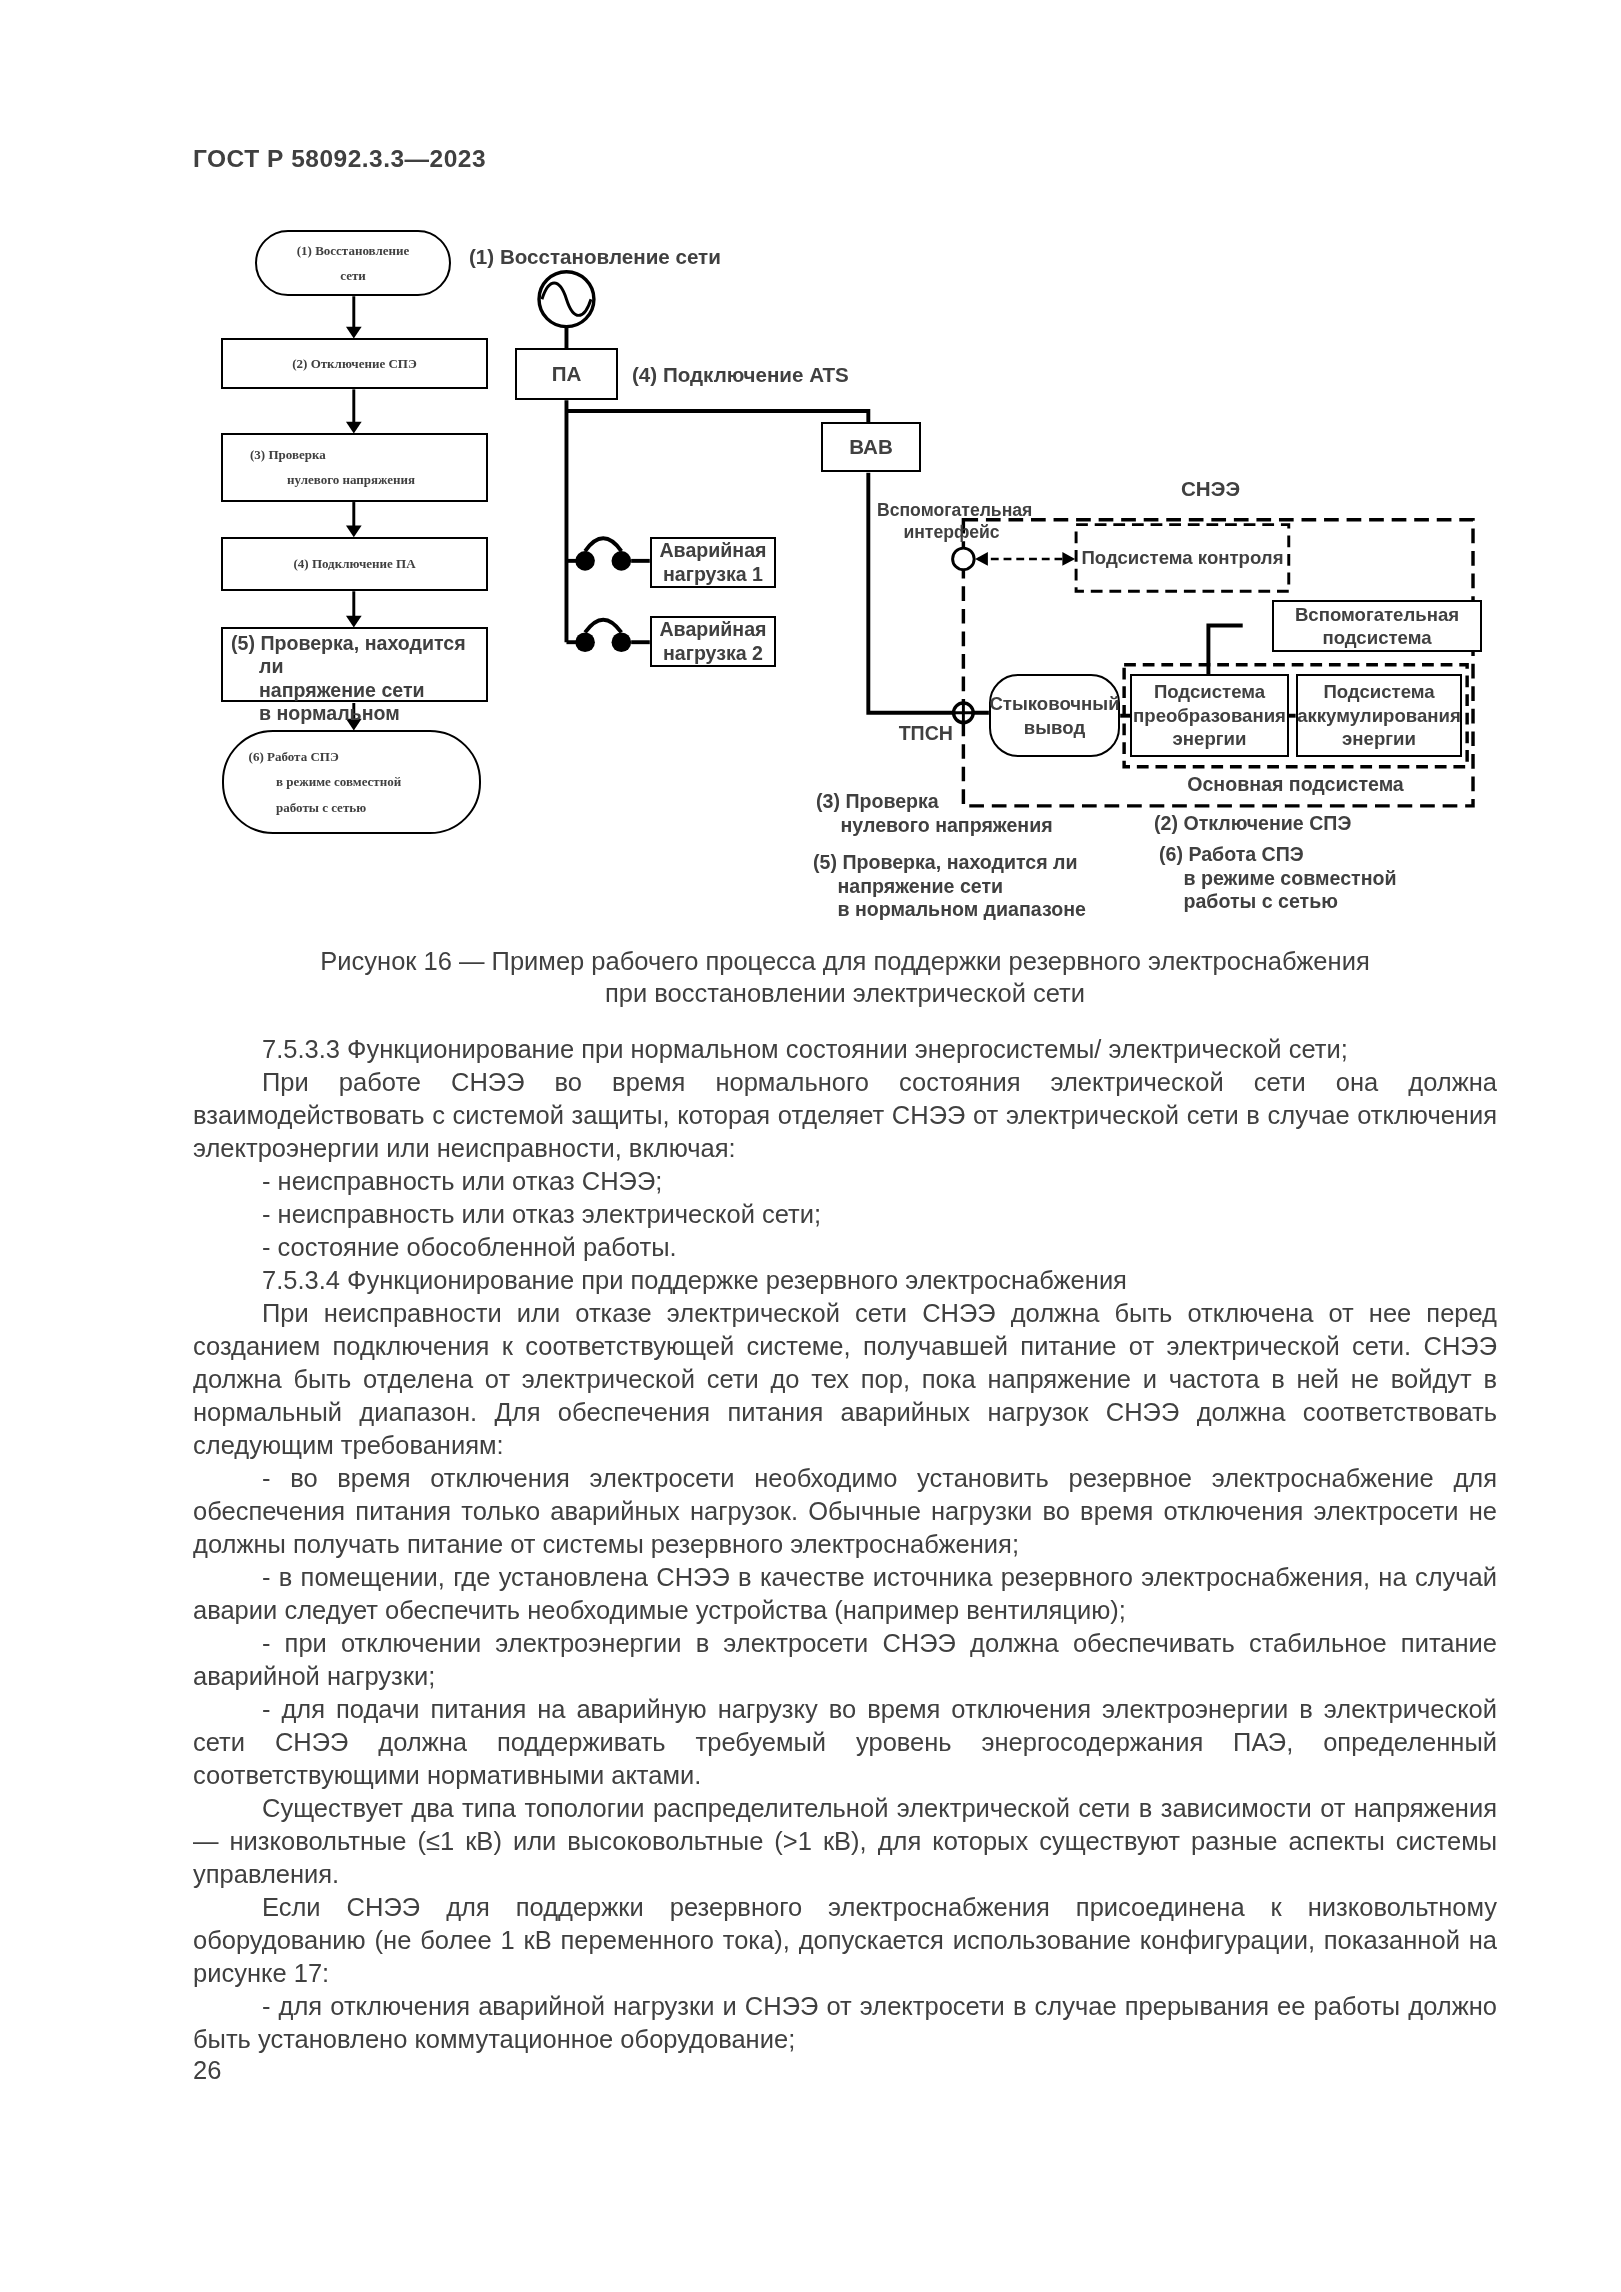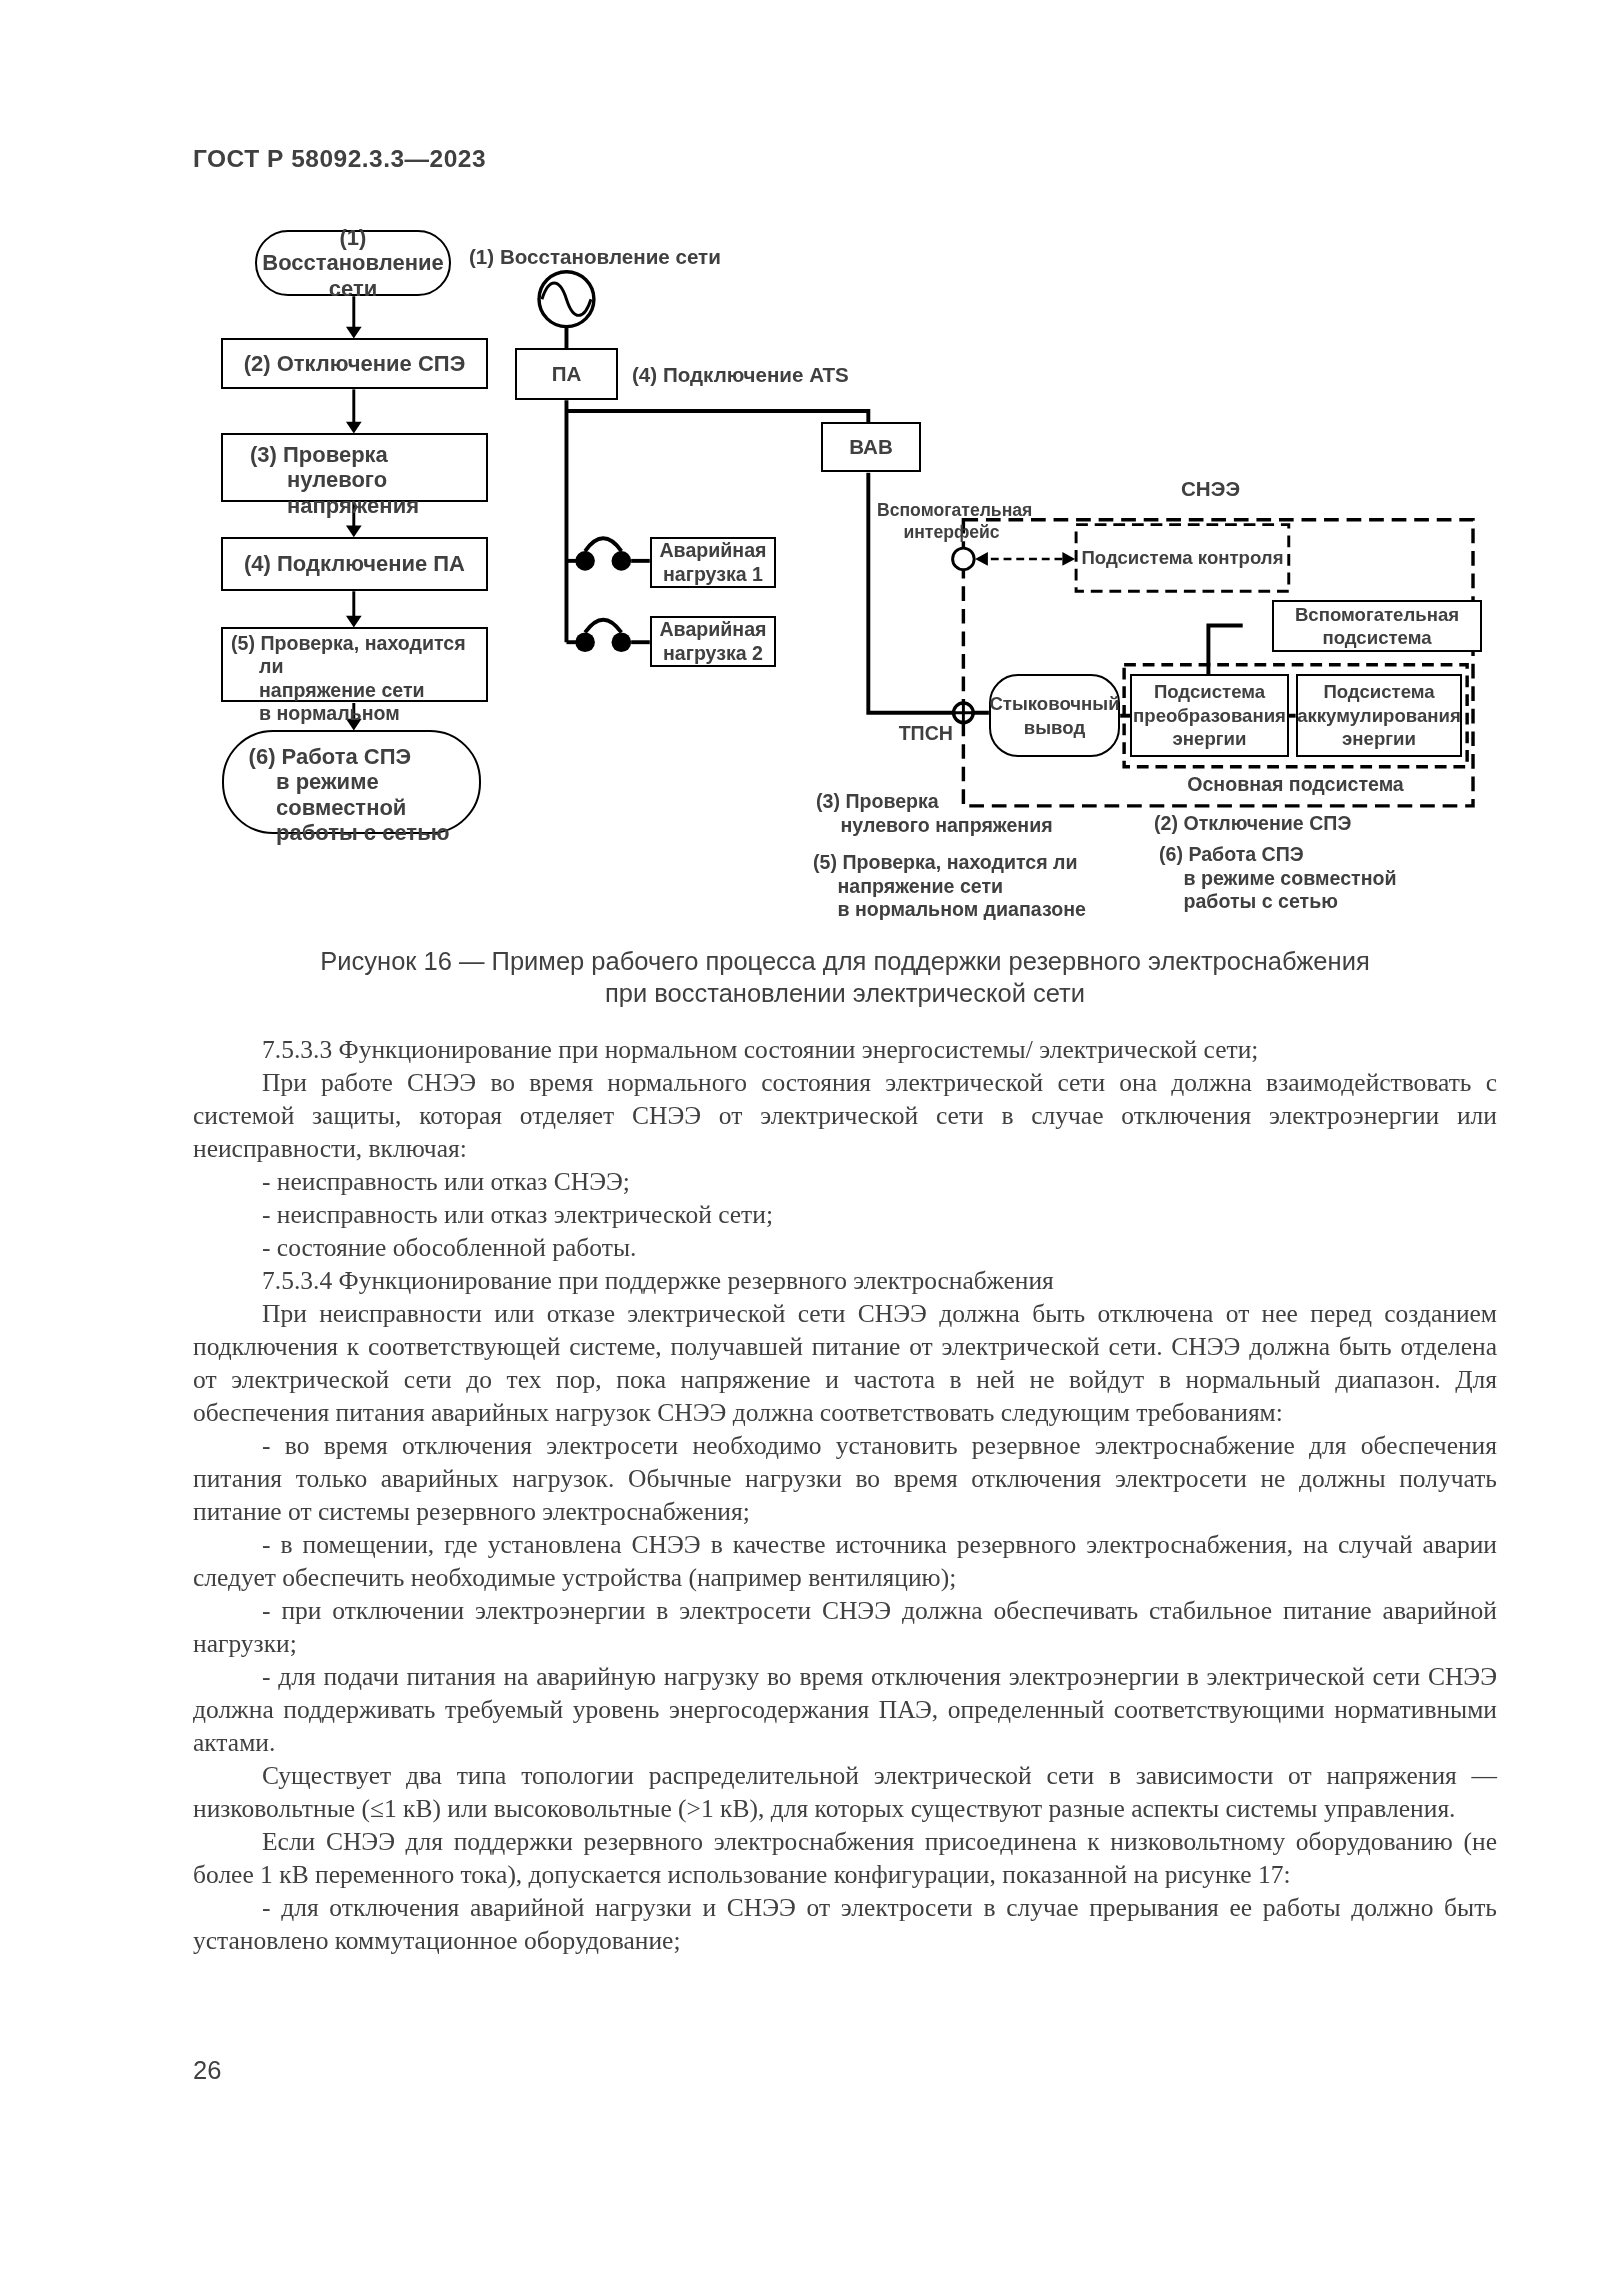--- a/index.html
+++ b/index.html
@@ -7,30 +7,30 @@
         font-family:"Liberation Sans", sans-serif;color:#404040;overflow:hidden;margin:0 auto;}
   .doc-header{position:absolute;left:193px;top:145px;font-size:24.5px;font-weight:bold;letter-spacing:0.5px;}
   
   .diagram{position:absolute;left:0;top:0;width:1621px;height:961px;}
   .diagram svg{position:absolute;left:0;top:0;}
   .box{position:absolute;border:2.9px solid #000;background:#fff;box-sizing:border-box;
        font-weight:bold;white-space:pre-line;}
   .center{display:flex;align-items:center;justify-content:center;text-align:center;}
   .round1{border-radius:35px;}
   .round6{border-radius:51px;}
-  .fc{font-size:22px;line-height:25.5px;}
+  .fc{font-size:13px;line-height:25.5px;font-family:Liberation Serif, serif;}
   .hang{display:block;}
   .lbl{position:absolute;font-weight:bold;white-space:pre-line;font-size:19.6px;line-height:23.5px;}
   .note{padding-left:24.5px;text-indent:-24.5px;}
   
   .caption{position:absolute;left:193px;top:945px;width:1304px;text-align:center;
            font-size:25.5px;line-height:32px;}
   .bodytext{position:absolute;left:193px;top:1033px;width:1304px;font-size:25.5px;line-height:33px;
             text-align:justify;}
-  .bodytext p{margin:0;text-indent:69px;font-family:Liberation Serif, serif;}
+  .bodytext p{margin:0;text-indent:69px;}
   .pagenum{position:absolute;left:193px;top:2056px;font-size:25.5px;}
 </style>
 </head>
 <body>
 
 <div class="page">
 
   <div class="doc-header">ГОСТ Р 58092.3.3—2023</div>
 
   <div class="diagram">

